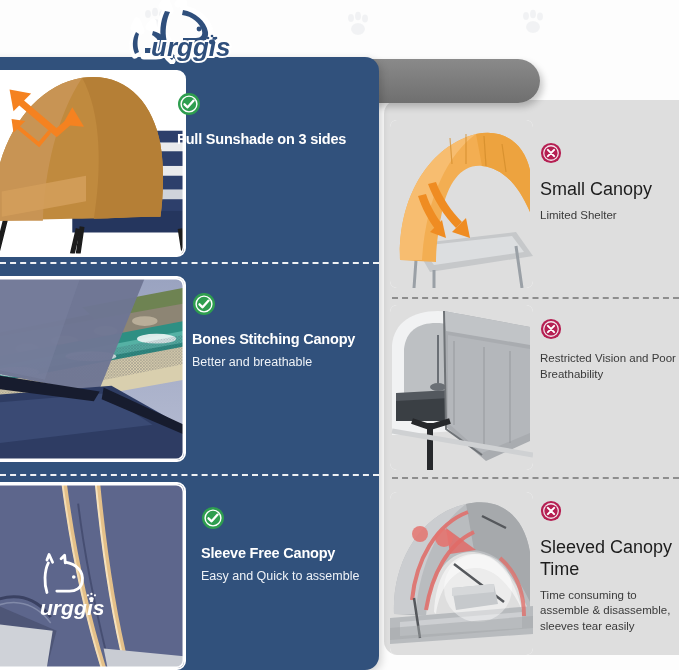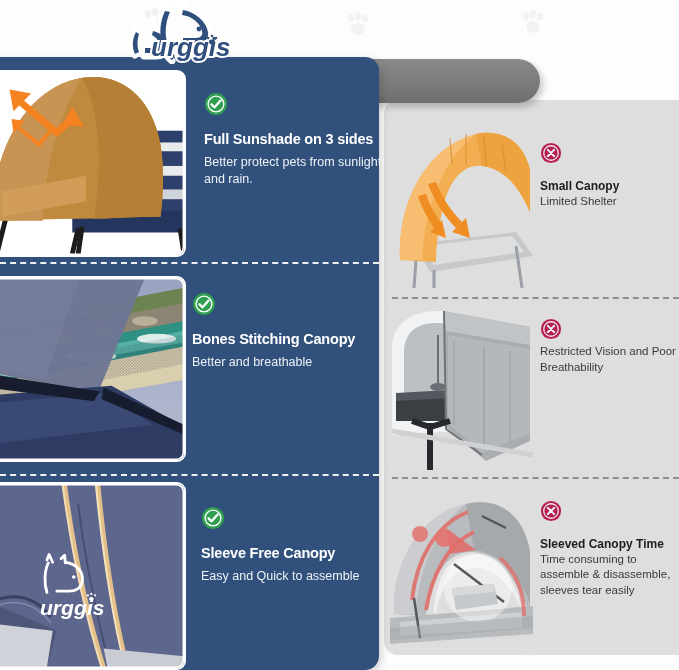--- a/index.html
+++ b/index.html
@@ -74,25 +74,25 @@
   .feat { position: absolute; z-index: 28; width: 185px; }
   .feat .ttl {
     font-size: 14.5px; font-weight: bold; color: #ffffff;
     line-height: 1.2; margin-top: 11px; letter-spacing: -.2px;
   }
   .feat .sub {
     font-size: 12.5px; color: #eef2f7; line-height: 1.33; margin-top: 6px;
   }
   .con { position: absolute; z-index: 18; width: 136px; }
   .con .ttl {
-    font-size: 12px; font-weight: bold; color: #1d1d1d;
+    font-size: 18px; font-weight: normal; color: #1d1d1d;
     line-height: 1.22; margin-top: 11px;
   }
   .con .sub {
-    font-size: 11.5px; color: #3a3a3a; line-height: 1.35; margin-top: 0;
+    font-size: 11.5px; color: #3a3a3a; line-height: 1.35; margin-top: 7px;
   }
 
   .ic { display: block; }
 </style>
 </head>
 <body>
 
 <div id="stage">
 
   <div class="paw" style="left:140px;top:6px;">
@@ -360,31 +360,30 @@
       <g stroke="#55585c" stroke-width="2.5" fill="none">
         <path d="M24 106 L30 146 M64 72 L114 110 M92 24 L116 36"></path>
       </g>
 
       <path d="M62 96 L104 92 L108 112 L66 118 Z" fill="#c6c9cc"></path>
       <path d="M62 96 L104 92 L104 100 L62 104 Z" fill="#d6d8da"></path>
       <path d="M0 136 L143 124 L143 136 L0 148 Z" fill="#a4a7aa" opacity=".5"></path>
     </svg>
   </div>
 
-  <div class="feat" style="left:204px;top:92px;">
+  <div class="feat" style="left:177px;top:92px;">
     <span class="ic">
       <svg width="24" height="24" viewBox="0 0 24 24">
         <circle cx="12" cy="12" r="11" fill="#2e9e4f"></circle>
         <circle cx="12" cy="12" r="8.6" fill="#ffffff"></circle>
         <circle cx="12" cy="12" r="7.2" fill="#2e9e4f"></circle>
         <path d="M7.5 12.3 L10.6 15.3 L16.6 8.6" stroke="#ffffff" stroke-width="2.3" fill="none" stroke-linecap="round" stroke-linejoin="round"></path>
       </svg>
     </span>
     <div class="ttl">Full Sunshade on 3 sides</div>
-    <div class="sub">Better protect pets from sunlight and rain.</div>
   </div>
 
   <div class="feat" style="left:192px;top:292px;">
     <span class="ic">
       <svg width="24" height="24" viewBox="0 0 24 24">
         <circle cx="12" cy="12" r="11" fill="#2e9e4f"></circle>
         <circle cx="12" cy="12" r="8.6" fill="#ffffff"></circle>
         <circle cx="12" cy="12" r="7.2" fill="#2e9e4f"></circle>
         <path d="M7.5 12.3 L10.6 15.3 L16.6 8.6" stroke="#ffffff" stroke-width="2.3" fill="none" stroke-linecap="round" stroke-linejoin="round"></path>
       </svg>

